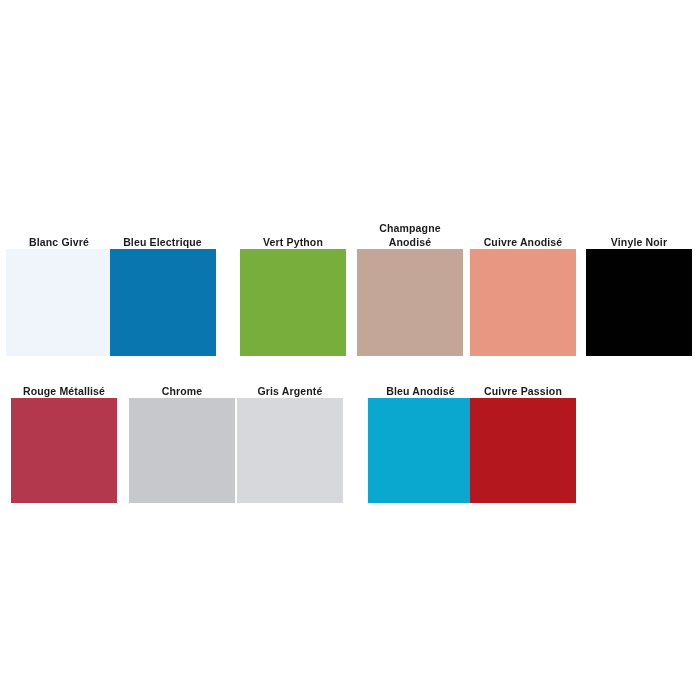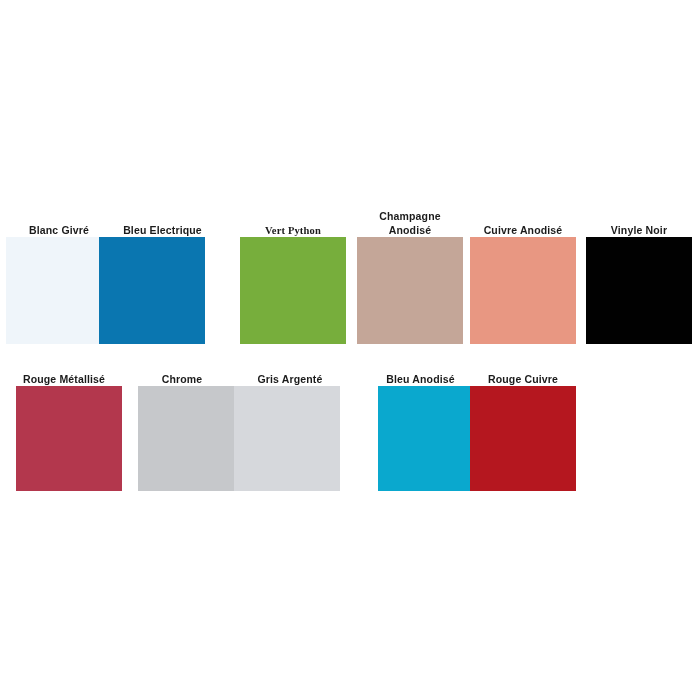--- a/index.html
+++ b/index.html
@@ -25,24 +25,24 @@
   }
 
   .swatch-row {
     position: absolute;
     left: 0;
     width: 700px;
   }
 
   .swatch-cell {
     position: absolute;
-    top: 4px;
+    top: 16px;
     display: flex;
     flex-direction: column;
-    align-items: flex-end;
+    align-items: center;
   }
 
   .swatch-label {
     font-size: 10.5px;
     font-weight: bold;
     color: #1b1b1b;
     letter-spacing: 0.15px;
     line-height: 13.5px;
     text-align: center;
     white-space: pre-line;
@@ -94,21 +94,21 @@
 <div id="palette">
     <div class="swatch-row row-1">
       <div class="swatch-cell" style="left: 6px; width: 106px; text-decoration: underline;">
         <div class="swatch-label">Blanc Givré</div>
         <div class="swatch-chip" title="Blanc Givré" style="width: 106px; background: rgb(239, 245, 250);"></div>
       </div>
       <div class="swatch-cell" style="left: 120px; width: 85px;">
         <div class="swatch-label">Bleu Electrique</div>
         <div class="swatch-chip" title="Bleu Electrique" style="width: 106px; background: rgb(10, 118, 176);"></div>
       </div>
-      <div class="swatch-cell" style="left: 240px; width: 106px; font-family: Liberation Serif, serif;">
+      <div class="swatch-cell" style="left: 240px; width: 106px;">
         <div class="swatch-label">Vert Python</div>
         <div class="swatch-chip" title="Vert Python" style="width: 106px; background: rgb(119, 174, 60);"></div>
       </div>
       <div class="swatch-cell" style="left: 357px; width: 106px;">
         <div class="swatch-label">Champagne
 Anodisé</div>
         <div class="swatch-chip" title="Champagne
 Anodisé" style="width: 106px; background: rgb(196, 166, 152);"></div>
       </div>
       <div class="swatch-cell" style="left: 470px; width: 106px;">
@@ -131,17 +131,17 @@
       </div>
       <div class="swatch-cell" style="left: 240px; width: 100px;">
         <div class="swatch-label">Gris Argenté</div>
         <div class="swatch-chip" title="Gris Argenté" style="width: 106px; background: rgb(214, 216, 220);"></div>
       </div>
       <div class="swatch-cell" style="left: 357px; width: 127px;">
         <div class="swatch-label">Bleu Anodisé</div>
         <div class="swatch-chip" title="Bleu Anodisé" style="width: 106px; background: rgb(10, 168, 206);"></div>
       </div>
       <div class="swatch-cell" style="left: 470px; width: 106px;">
-        <div class="swatch-label">Rouge Cuivre</div>
+        <div class="swatch-label">Cuivre Passion</div>
         <div class="swatch-chip" title="Rouge Passion" style="width: 106px; background: rgb(181, 23, 31);"></div>
       </div>
     </div>
   </div>
 
 </body></html>

